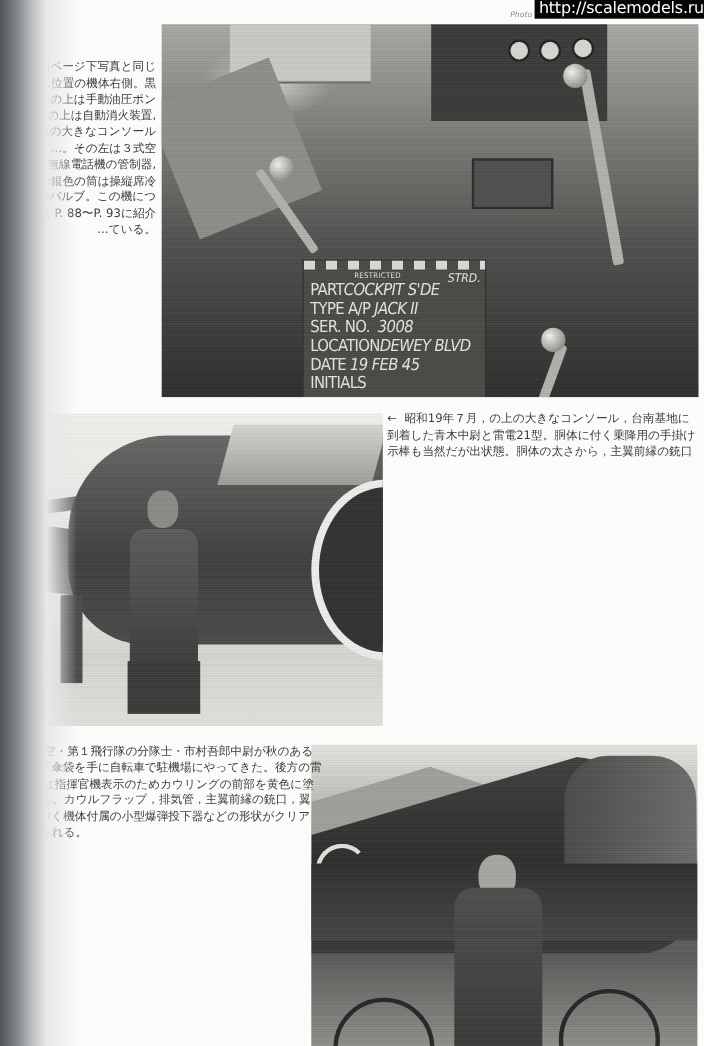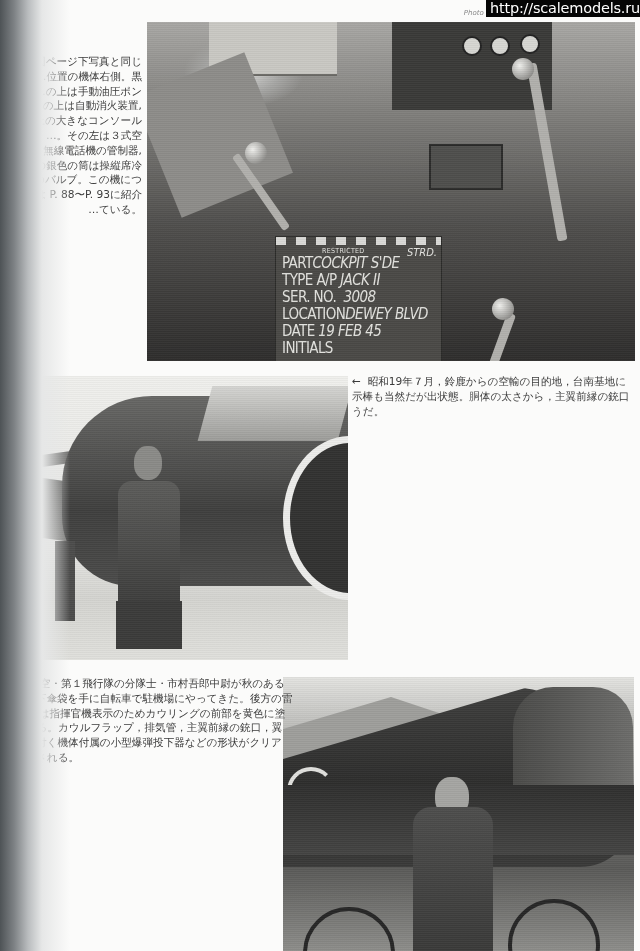--- a/index.html
+++ b/index.html
@@ -160,23 +160,23 @@
   <div class="canopy"></div>
   <div class="hinomaru"></div>
   <div class="figure-bg"></div>
   <div class="pilot-head"></div>
   <div class="pilot-body"></div>
   <div class="legs"></div>
   <div class="grain"></div>
 </div>
 
 <div class="caption cap2">
-  <span class="line"><span>←</span>&nbsp;&nbsp;<span>昭和19年７月，鈴鹿からの空輸の目的地，台南基地に</span></span>
+  <span class="line"><span>←</span>&nbsp;&nbsp;<span>昭和19年７月，の上の大きなコンソール，台南基地に</span></span>
+  <span class="line">到着した青木中尉と雷電21型。胴体に付く乗降用の手掛け</span>
   <span class="line">示棒も当然だが出状態。胴体の太さから，主翼前縁の銃口</span>
-  <span class="line">うだ。</span>
 </div>
 
 <div class="caption cap3">
   <span class="line"><span>←</span>&nbsp;&nbsp;<span>302空・第１飛行隊の分隊士・市村吾郎中尉が秋のある</span></span>
   <span class="line">日，落下傘袋を手に自転車で駐機場にやってきた。後方の雷</span>
   <span class="line">電21型は指揮官機表示のためカウリングの前部を黄色に塗</span>
   <span class="line">っている。カウルフラップ，排気管，主翼前縁の銃口，翼</span>
   <span class="line">下面に付く機体付属の小型爆弾投下器などの形状がクリア</span>
   <span class="line">に確認される。</span>
 </div>

